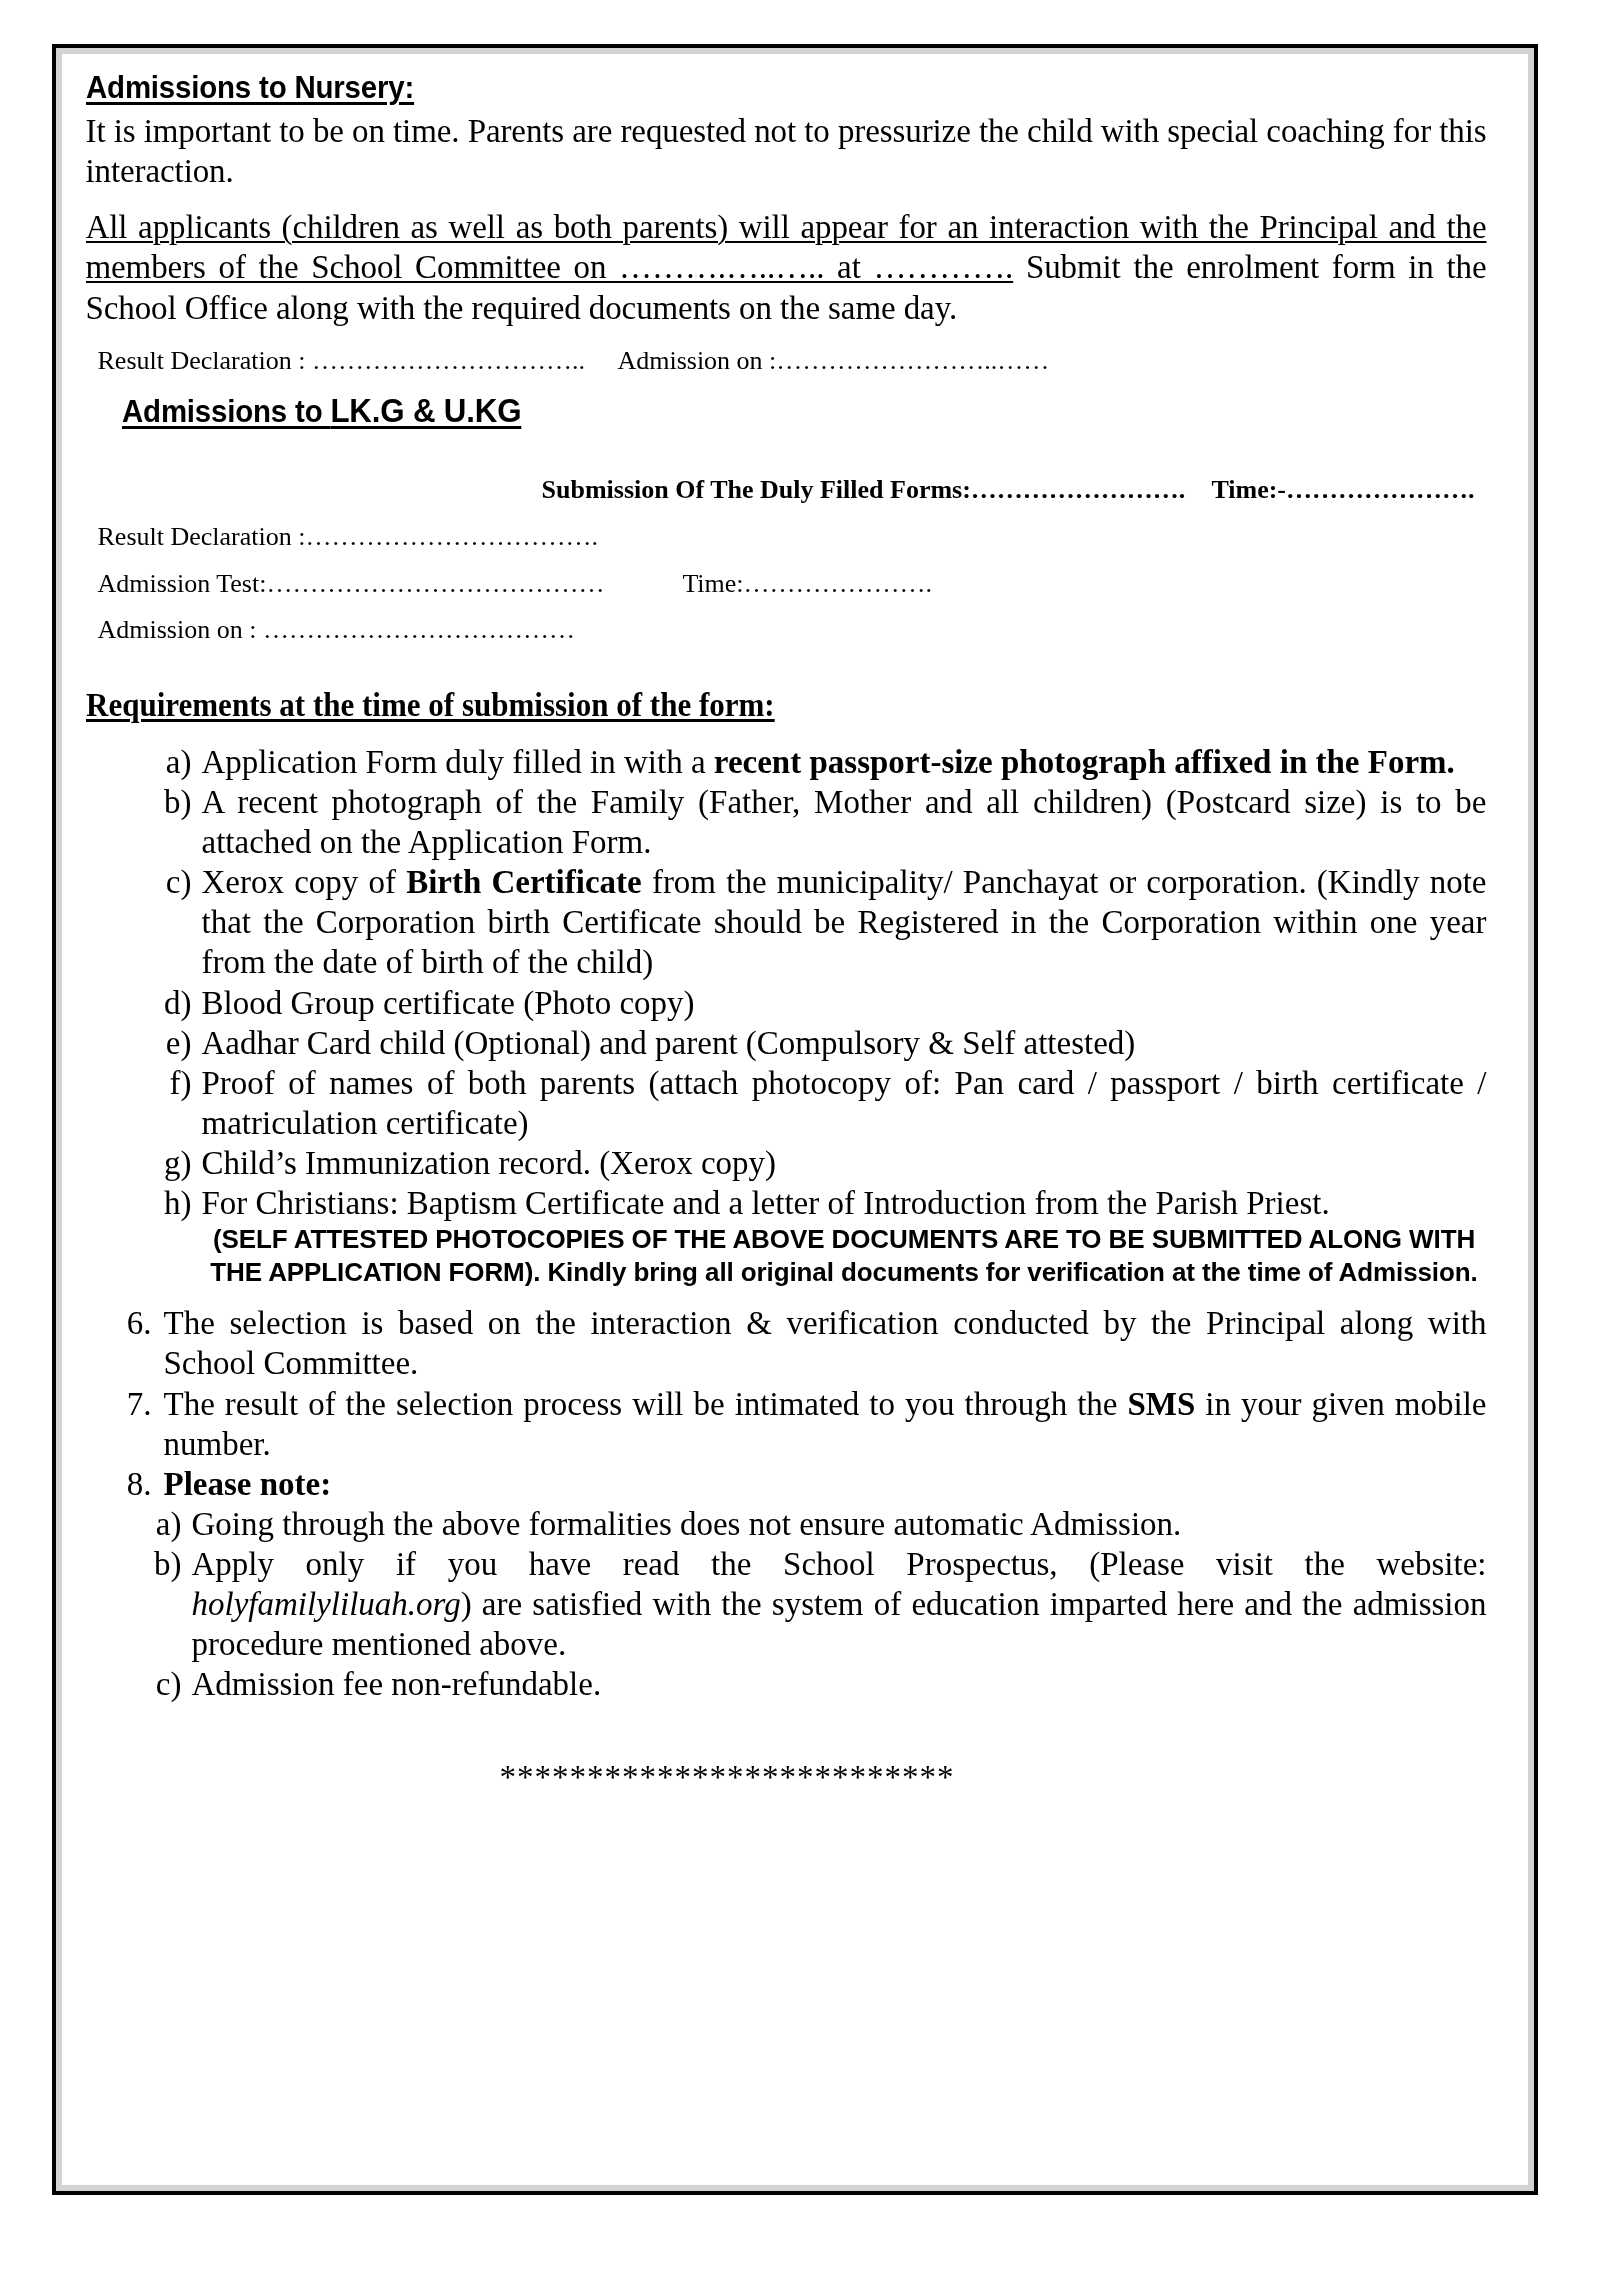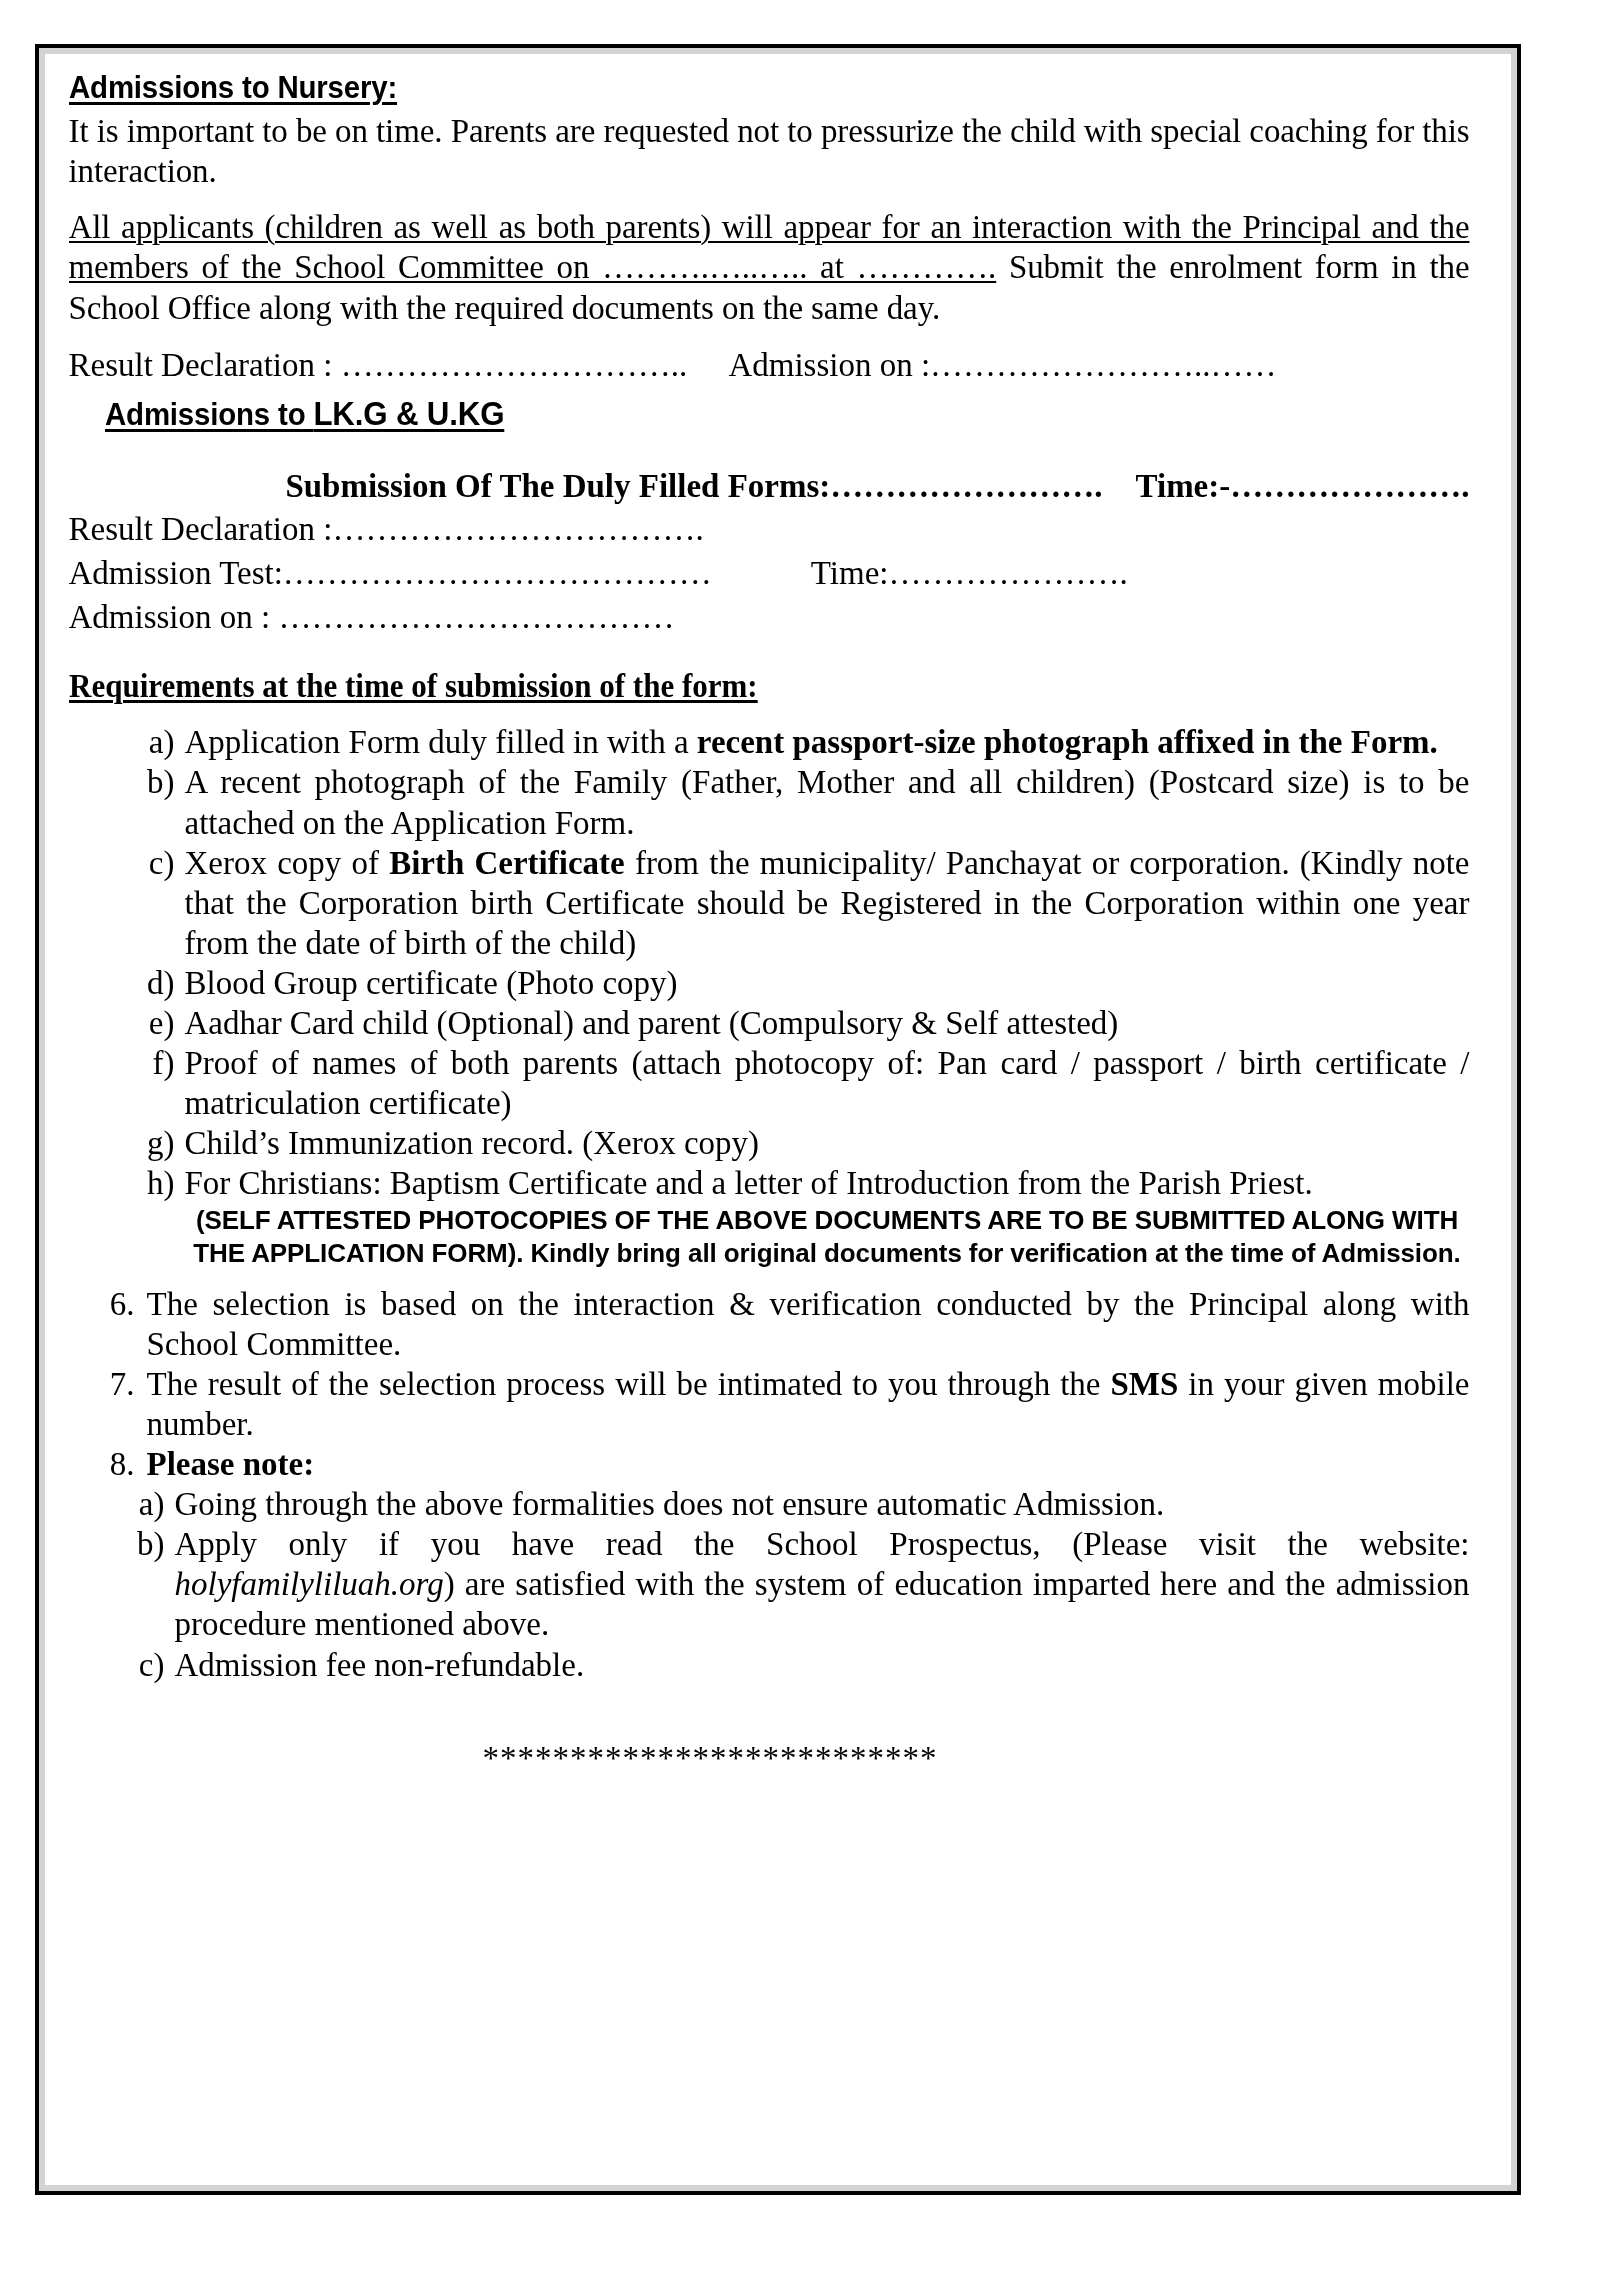--- a/index.html
+++ b/index.html
@@ -11,21 +11,21 @@
     width: 1621px;
     height: 2293px;
     font-family: "Liberation Serif", "DejaVu Serif", serif;
     color: #000000;
     overflow: hidden;
   }
 
   
   #page-frame {
     position: absolute;
-    left: 35px;
+    left: 52px;
     top: 44px;
     width: 1486px;
     height: 2151px;
     border-top: 4.9px solid #000000;
     border-left: 4.9px solid #000000;
     border-right: 4.9px solid #000000;
     border-bottom: 4.9px solid #000000;
     box-sizing: border-box;
     background: #ffffff;
   }
@@ -88,23 +88,23 @@
     display: inline-block;
     transform: scaleX(0.94);
     transform-origin: left center;
   }
 
   .u-line { text-decoration: underline; text-underline-offset: 2.9px; text-decoration-thickness: 2px; }
 
   b, strong { font-weight: bold; }
 
   .line {
-    font-size: 33px;
+    font-size: 26px;
     line-height: 1.33;
-    margin: 0;
+    margin: 12px;
     white-space: pre;
   }
   .line-b { font-weight: bold; text-align: right; }
 
   
   ol.alpha, ol.num {
     margin: 0;
     padding: 0;
     list-style: none;
   }

